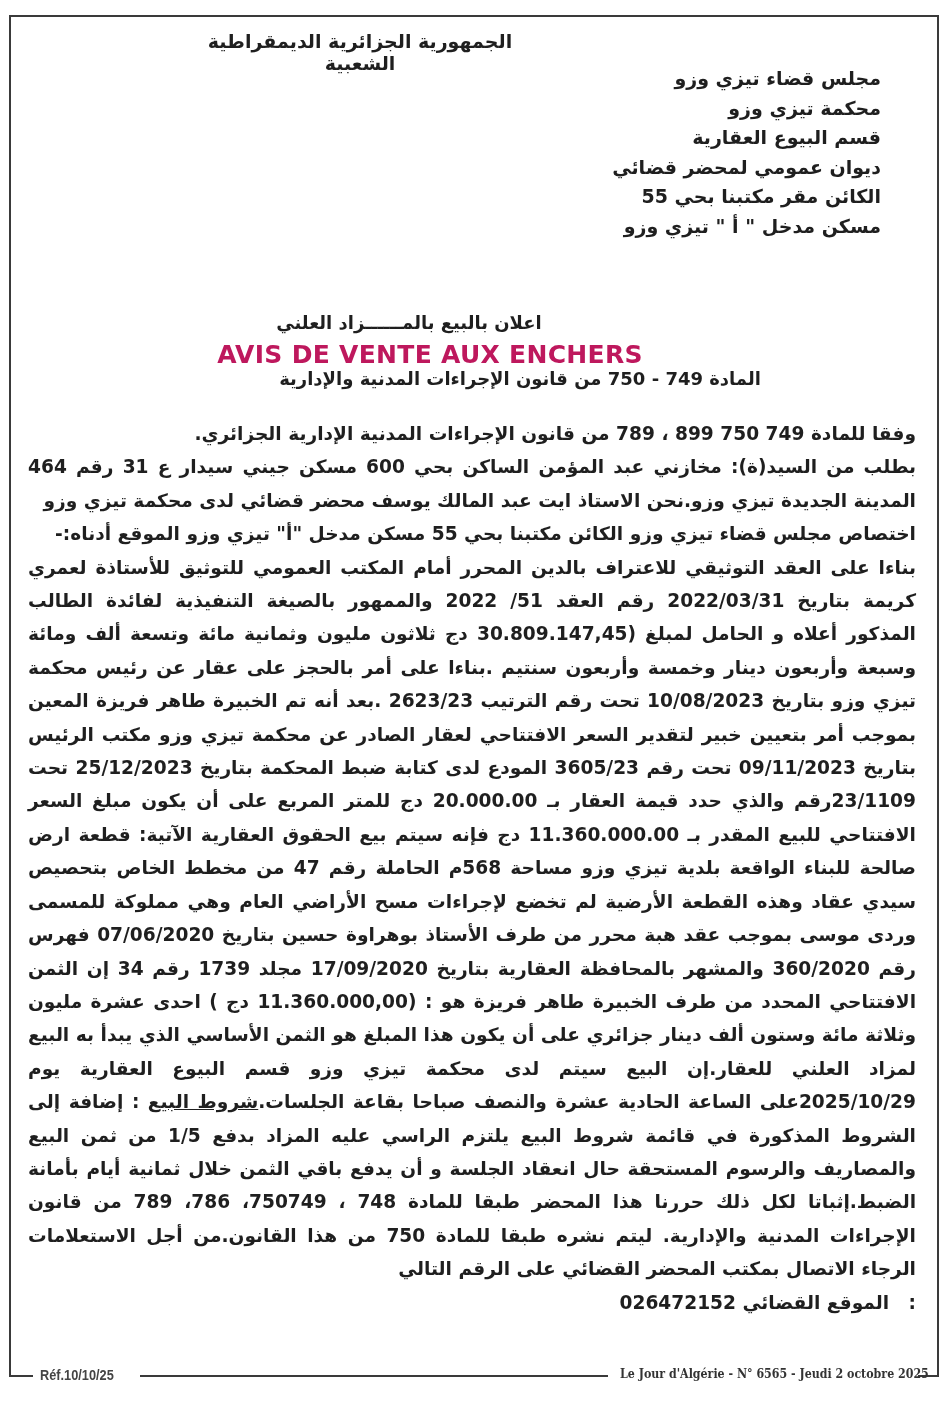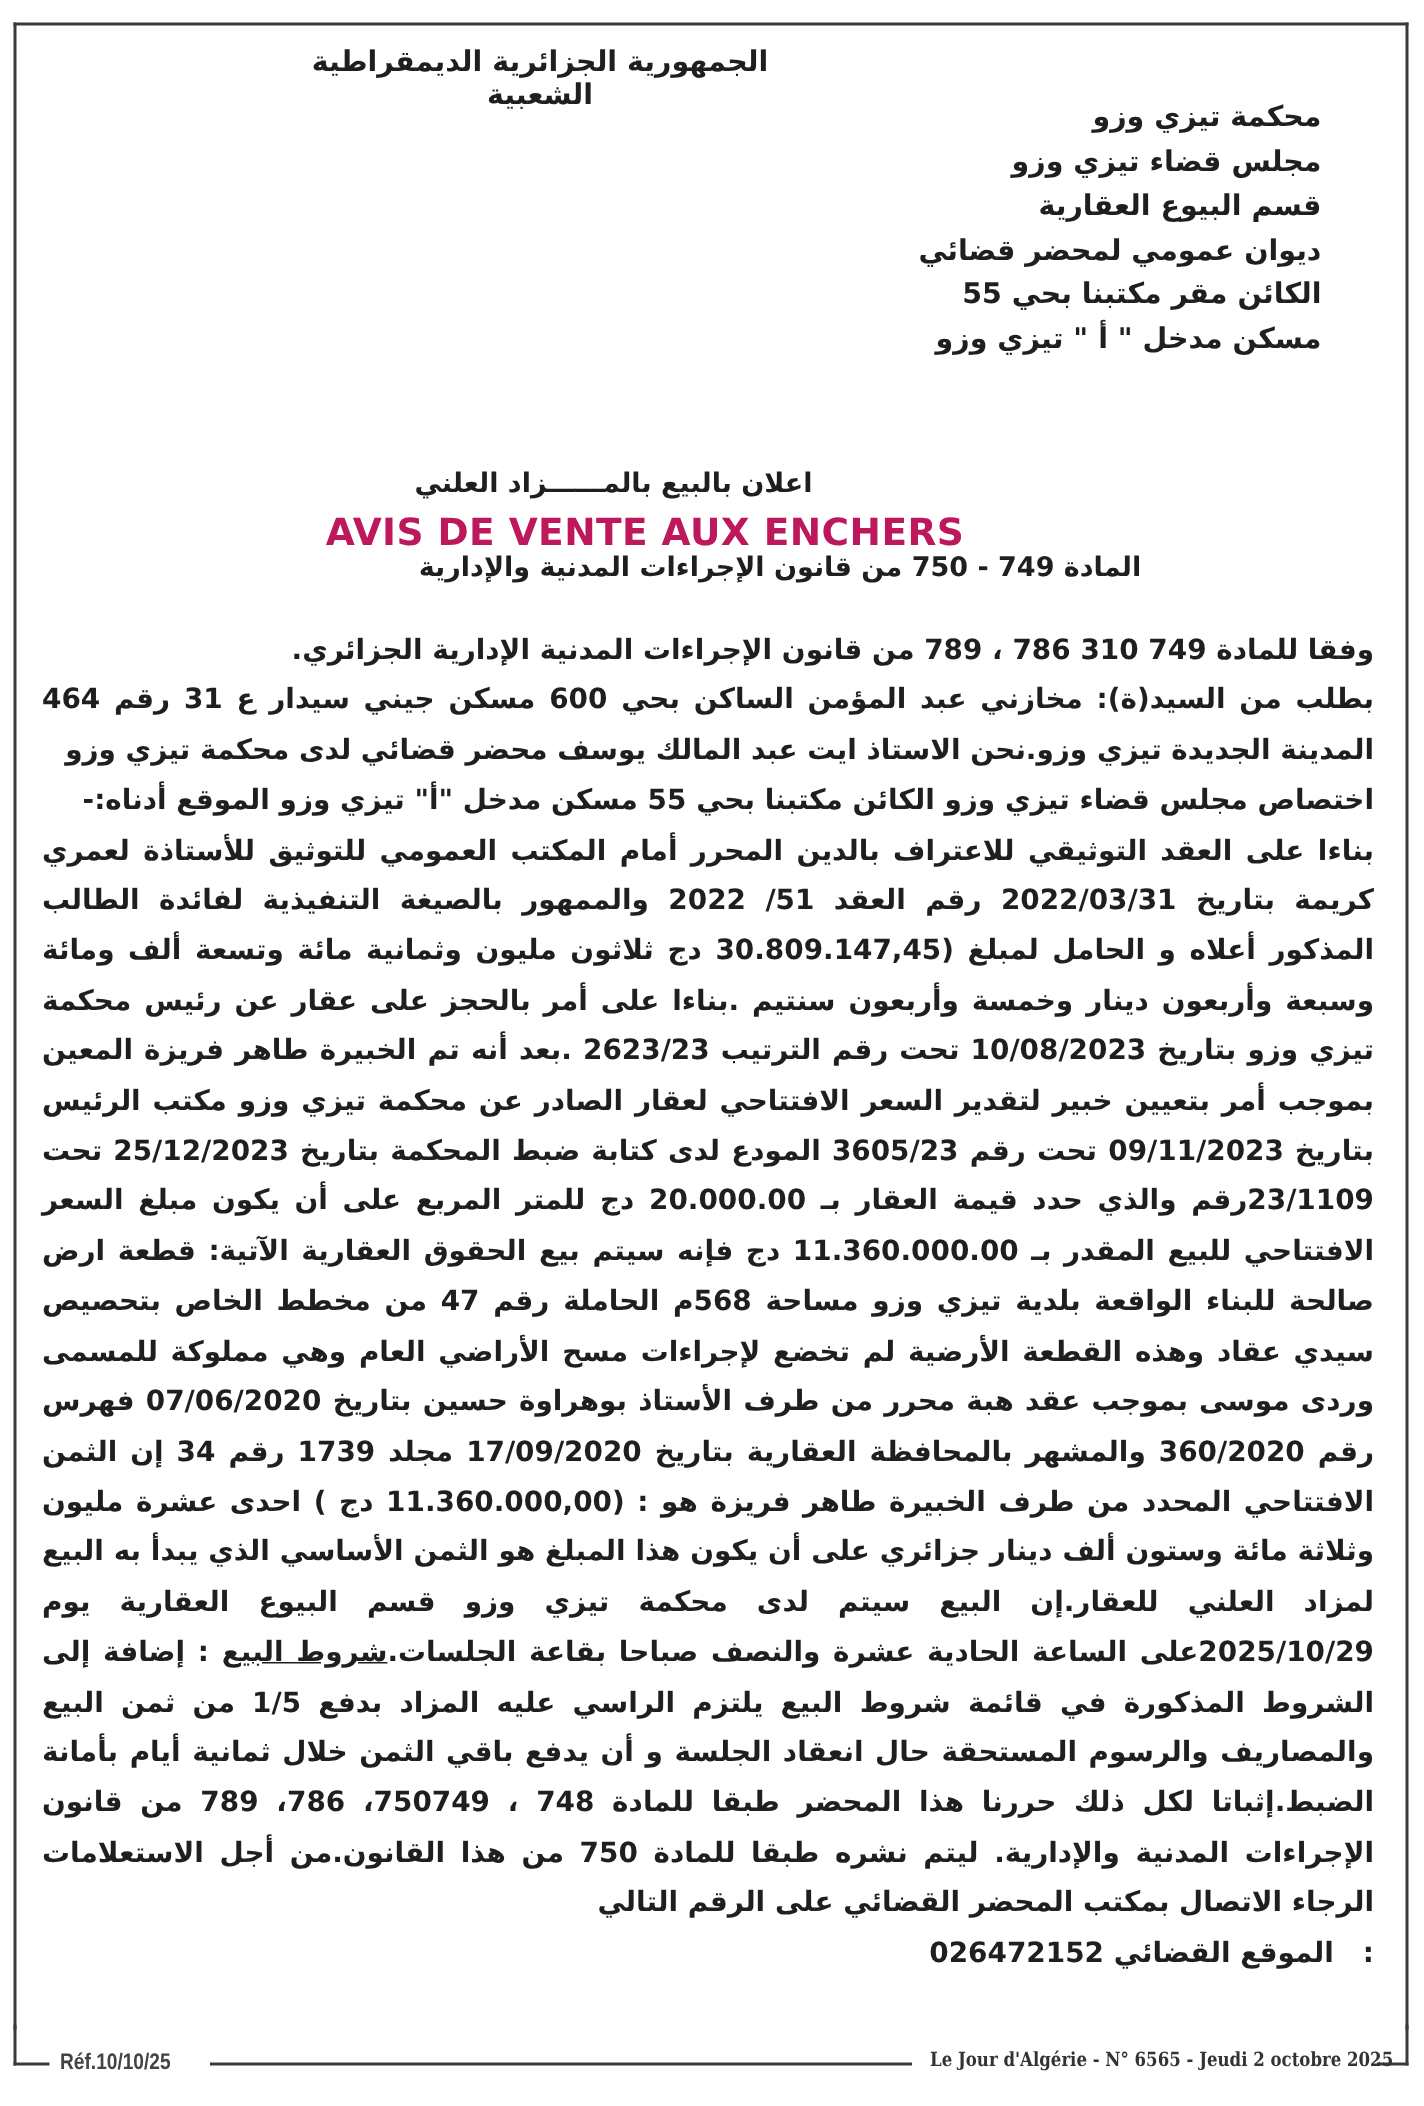--- a/index.html
+++ b/index.html
@@ -36,34 +36,34 @@
 <div class="frame"></div>
 <div class="left-down"></div>
 <div class="right-down"></div>
 <div class="bottom-left-line"></div>
 <div class="bottom-mid-line"></div>
 <div class="bottom-right-line"></div>
 
 <div class="republic ar">الجمهورية الجزائرية الديمقراطية الشعبية</div>
 
 <div class="header-block ar">
+  <div>مجلس قضاء تيزي وزو</div>
   <div>محكمة تيزي وزو</div>
-  <div>مجلس قضاء تيزي وزو</div>
   <div>قسم البيوع العقارية</div>
   <div>ديوان عمومي لمحضر قضائي</div>
   <div>الكائن مقر مكتبنا بحي 55</div>
   <div>مسكن مدخل " أ " تيزي وزو</div>
 </div>
 
 <div class="title-ar ar">اعلان بالبيع بالمــــــزاد العلني</div>
 <div class="title-fr">AVIS DE VENTE AUX ENCHERS</div>
 <div class="article ar">المادة 749 - 750 من قانون الإجراءات المدنية والإدارية</div>
 
 <div class="body-text ar">
-  <p>وفقا للمادة 749 310 786 ، 789 من قانون الإجراءات المدنية الإدارية الجزائري.</p>
+  <p>وفقا للمادة 749 750 899 ، 789 من قانون الإجراءات المدنية الإدارية الجزائري.</p>
   <p>بطلب من السيد(ة): مخازني عبد المؤمن الساكن بحي 600 مسكن جيني سيدار ع 31 رقم 464 المدينة الجديدة تيزي وزو.نحن الاستاذ ايت عبد المالك يوسف محضر قضائي لدى محكمة تيزي وزو</p>
   <p>اختصاص مجلس قضاء تيزي وزو الكائن مكتبنا بحي 55 مسكن مدخل "أ" تيزي وزو الموقع أدناه:-</p>
   <p><span>بناءا على العقد التوثيقي للاعتراف بالدين المحرر أمام المكتب العمومي للتوثيق للأستاذة لعمري كريمة بتاريخ 2022/03/31 رقم العقد 51/ 2022 والممهور بالصيغة التنفيذية لفائدة الطالب المذكور أعلاه و الحامل لمبلغ (30.809.147,45 دج ثلاثون مليون وثمانية مائة وتسعة ألف ومائة وسبعة وأربعون دينار وخمسة وأربعون سنتيم .بناءا على أمر بالحجز على عقار عن رئيس محكمة تيزي وزو بتاريخ 10/08/2023 تحت رقم الترتيب 2623/23 .بعد أنه تم الخبيرة طاهر فريزة المعين بموجب أمر بتعيين خبير لتقدير السعر الافتتاحي لعقار الصادر عن محكمة تيزي وزو مكتب الرئيس بتاريخ 09/11/2023 تحت رقم 3605/23 المودع لدى كتابة ضبط المحكمة بتاريخ 25/12/2023 تحت 23/1109رقم والذي حدد قيمة العقار بـ 20.000.00 دج للمتر المربع على أن يكون مبلغ السعر الافتتاحي للبيع المقدر بـ 11.360.000.00 دج فإنه سيتم بيع الحقوق العقارية الآتية: قطعة ارض صالحة للبناء الواقعة بلدية تيزي وزو مساحة 568م الحاملة رقم 47 من مخطط الخاص بتحصيص سيدي عقاد وهذه القطعة الأرضية لم تخضع لإجراءات مسح الأراضي العام وهي مملوكة للمسمى وردى موسى بموجب عقد هبة محرر من طرف الأستاذ بوهراوة حسين بتاريخ 07/06/2020 فهرس رقم 360/2020 والمشهر بالمحافظة العقارية بتاريخ 17/09/2020 مجلد 1739 رقم 34 إن الثمن الافتتاحي المحدد من طرف الخبيرة طاهر فريزة هو : (11.360.000,00 دج ) احدى عشرة مليون وثلاثة مائة وستون ألف دينار جزائري على أن يكون هذا المبلغ هو الثمن الأساسي الذي يبدأ به البيع لمزاد العلني للعقار.إن البيع سيتم لدى محكمة تيزي وزو قسم البيوع العقارية يوم 2025/10/29على الساعة الحادية عشرة والنصف صباحا بقاعة الجلسات.</span><span class="u">شروط البيع</span> <span>: إضافة إلى الشروط المذكورة في قائمة شروط البيع يلتزم الراسي عليه المزاد بدفع 1/5 من ثمن البيع والمصاريف والرسوم المستحقة حال انعقاد الجلسة و أن يدفع باقي الثمن خلال ثمانية أيام بأمانة الضبط.إثباتا لكل ذلك حررنا هذا المحضر طبقا للمادة 748 ، 750749، 786، 789 من قانون الإجراءات المدنية والإدارية. ليتم نشره طبقا للمادة 750 من هذا القانون.من أجل الاستعلامات الرجاء الاتصال بمكتب المحضر القضائي على الرقم التالي</span></p>
   <p><span>:</span>&nbsp;&nbsp;&nbsp;<span>الموقع القضائي</span> <span>026472152</span></p>
 </div>
 
 <div class="footer-ref">Réf.10/10/25</div>
 <div class="footer-pub">Le Jour d'Algérie - N° 6565 - Jeudi 2 octobre 2025</div>
 
 </body></html>

